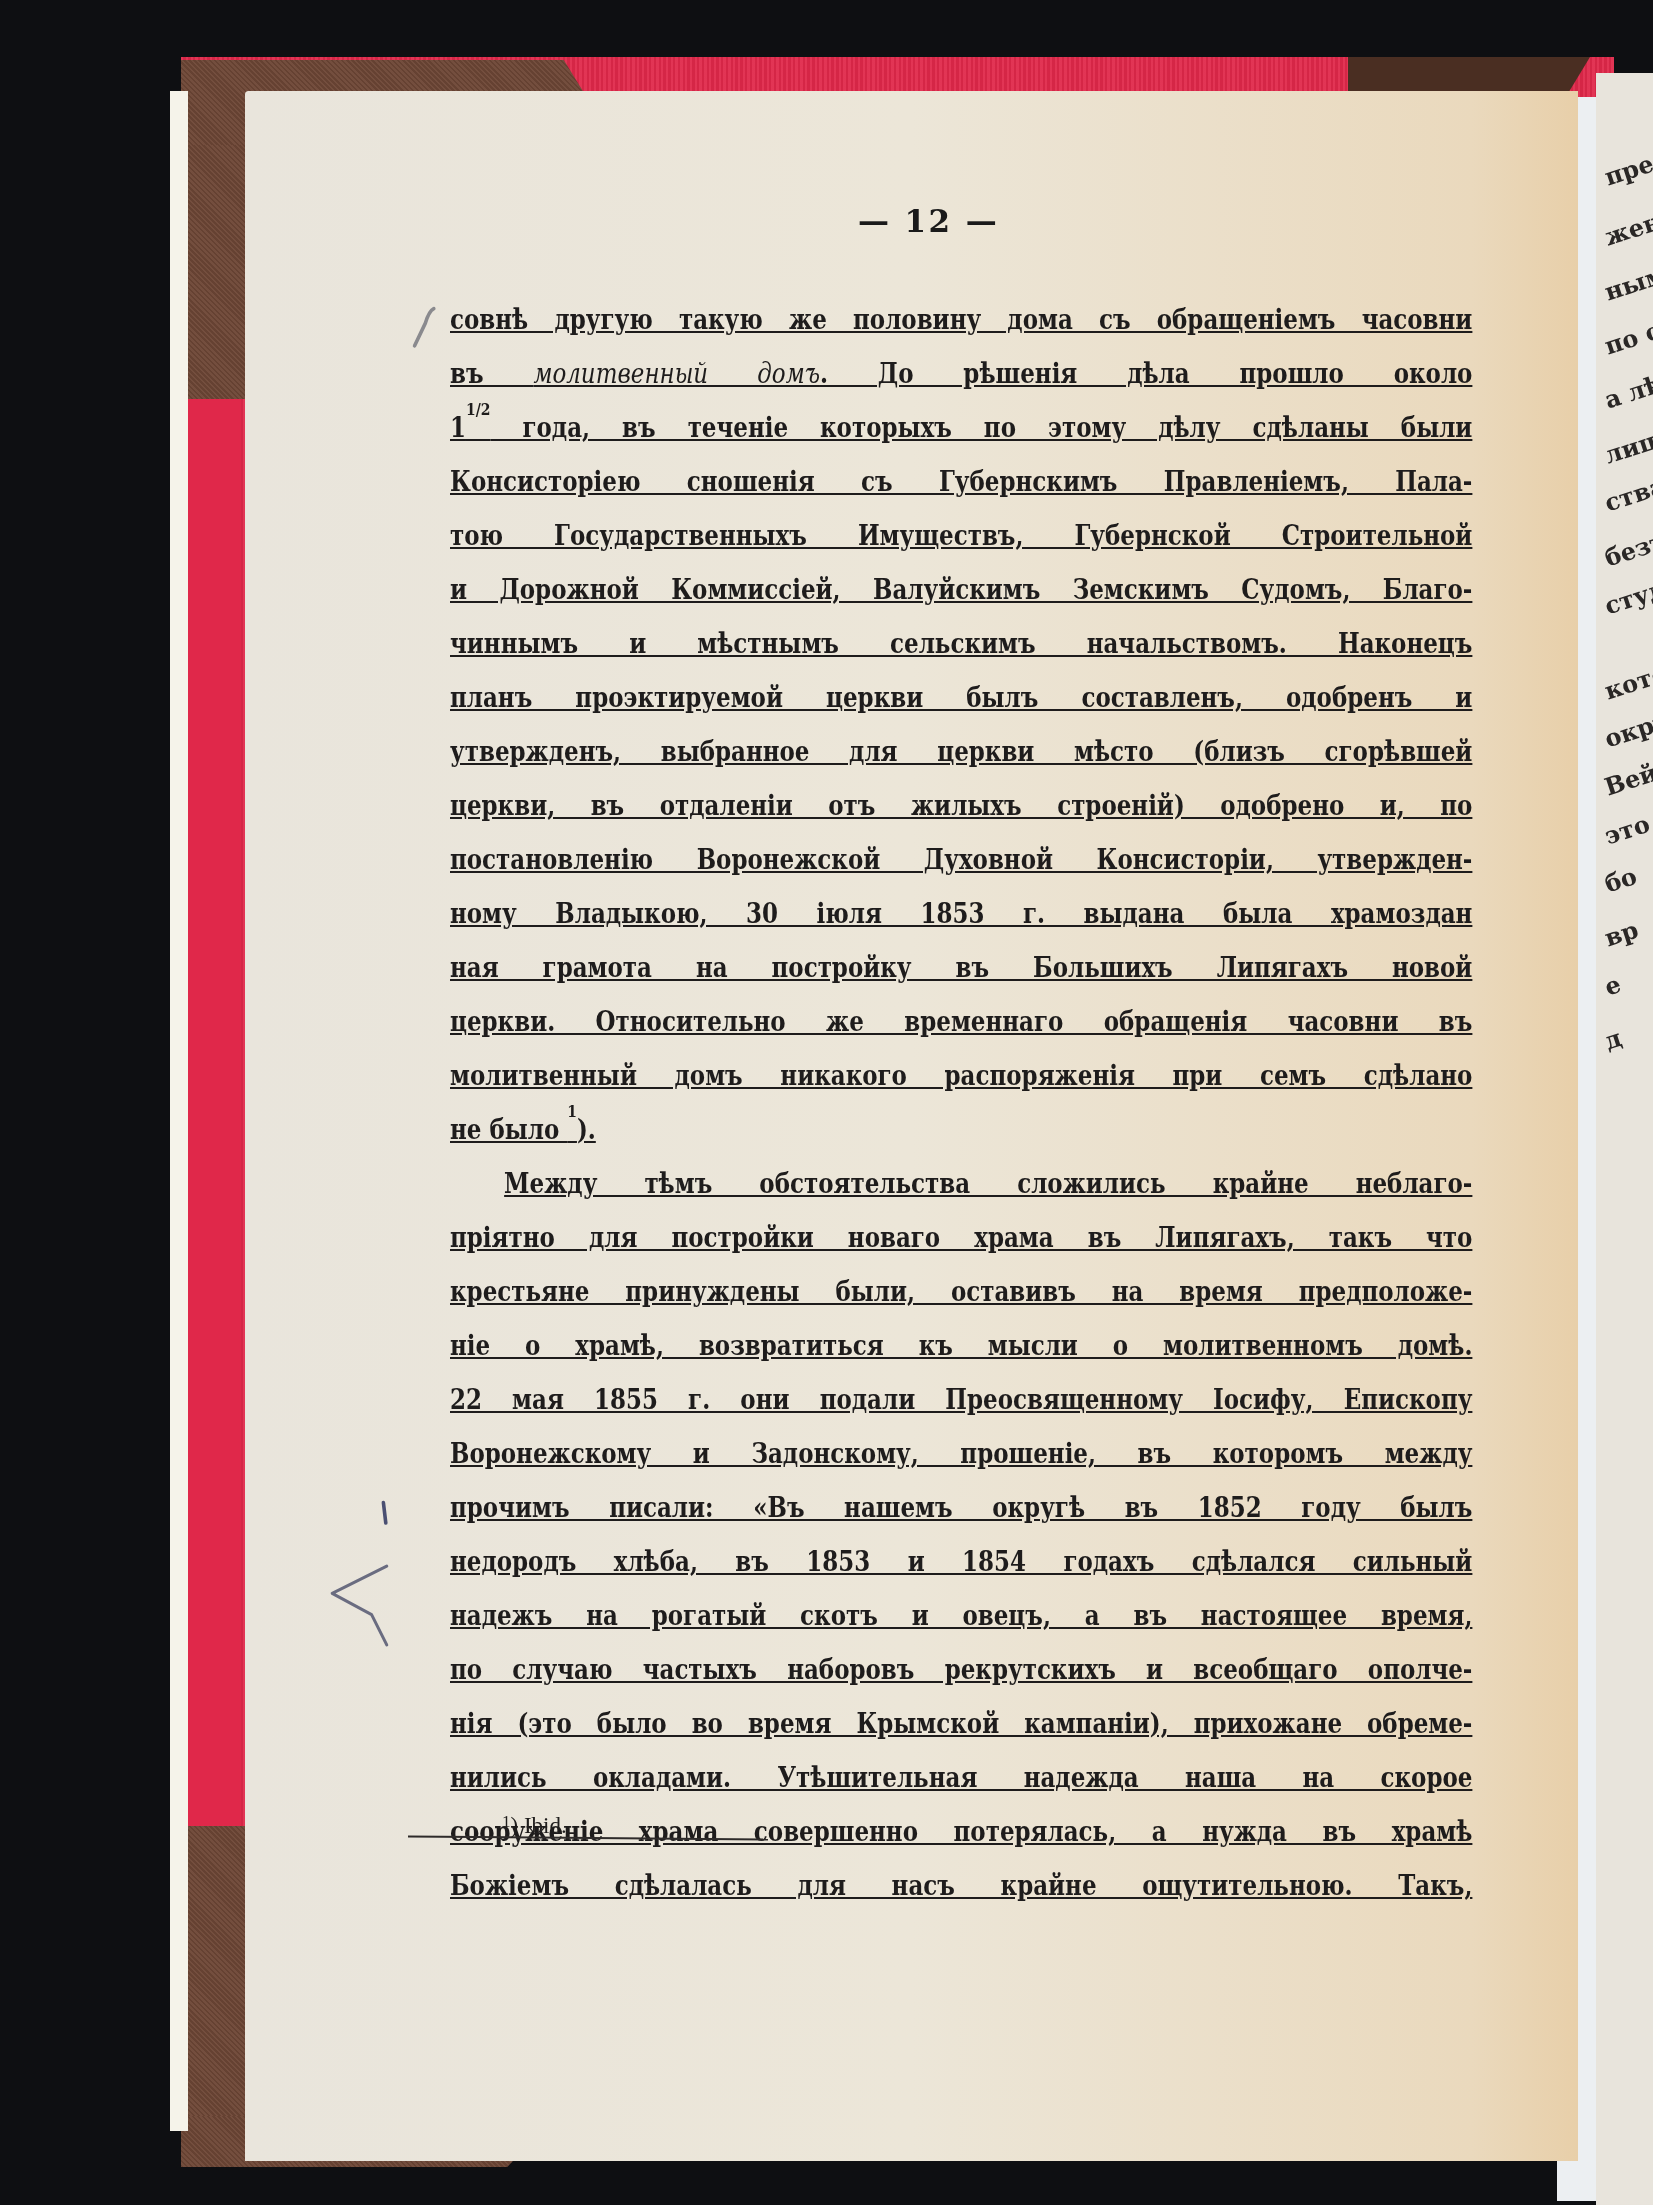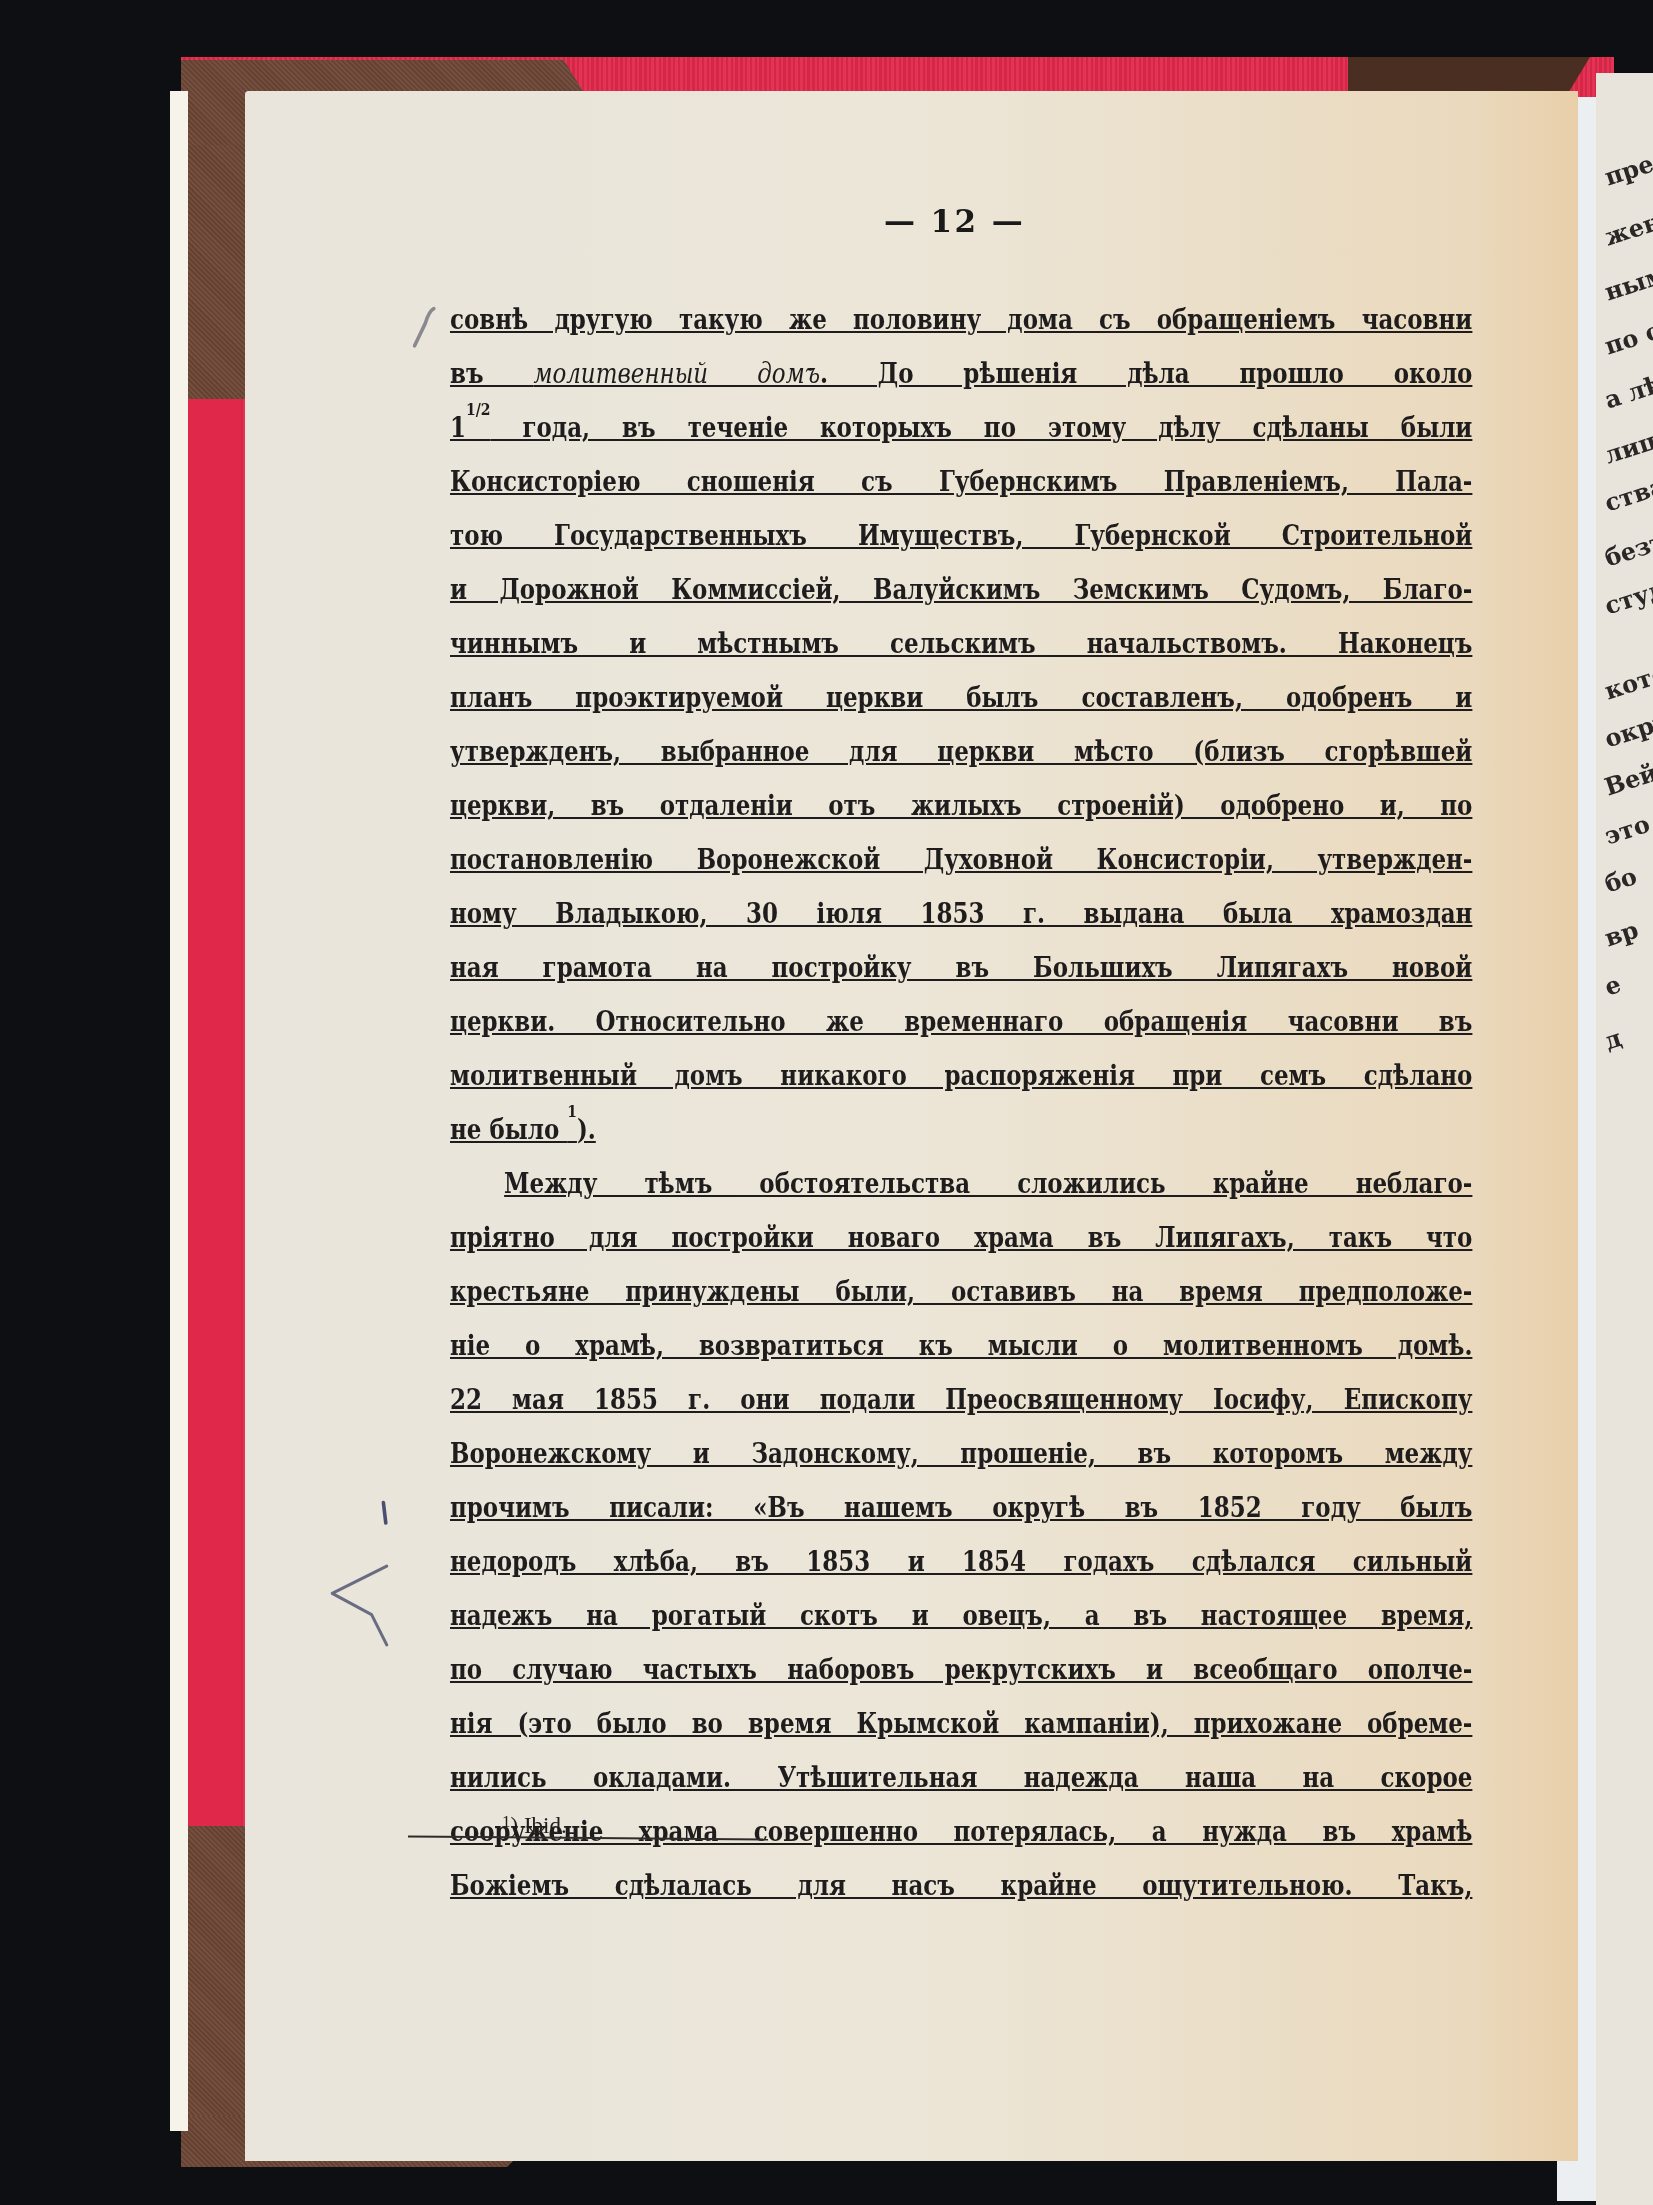--- a/index.html
+++ b/index.html
@@ -42,21 +42,21 @@
   .facing-page {
     position:absolute; left:1596px; top:73px; width:58px; height:2133px;
     background:#e8e4dc; overflow:hidden;
   }
   .facing-line {
     position:absolute; left:4.8px; font-size:24px; font-weight:bold; color:#2a2726;
     white-space:nowrap; transform:rotate(-18deg); transform-origin:left top;
   }
 
   .page-number {
-    position:absolute; left:858px; top:203px; width:193px; text-align:center;
+    position:absolute; left:858px; top:203px; width:193px; 
     font-family:"DejaVu Serif", serif; font-weight:bold; font-size:31px; color:#1a1a1a;
     letter-spacing:2.4px;
   }
 
   .body-text {
     position:absolute; left:450px; top:293px; width:1022px;
     font-family:"DejaVu Serif", serif; font-size:28px; font-weight:bold;
     color:#1e1c1c; line-height:54px; text-align:justify;text-decoration:underline;
   }
   .line { display:block; white-space:nowrap; text-align:justify; text-align-last:justify; height:54px; transform:scaleX(0.82); transform-origin:left center; width:122%; }

